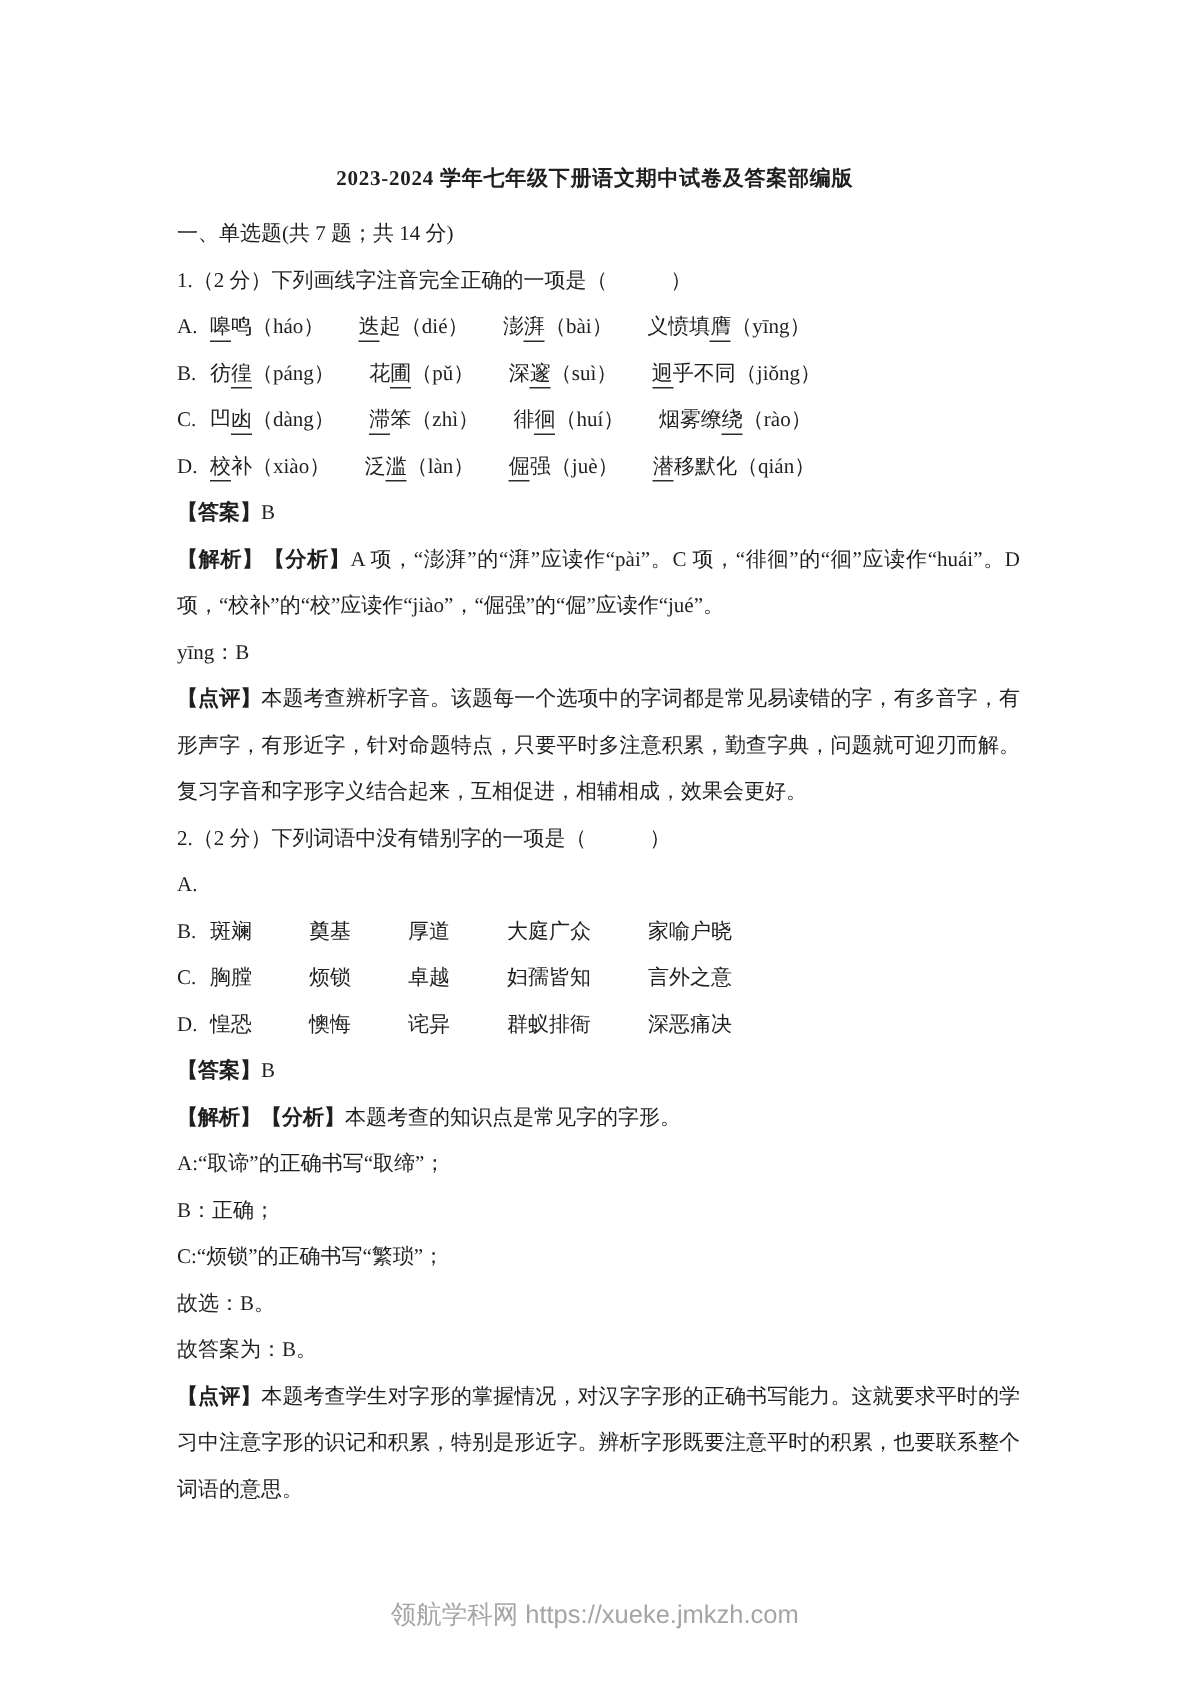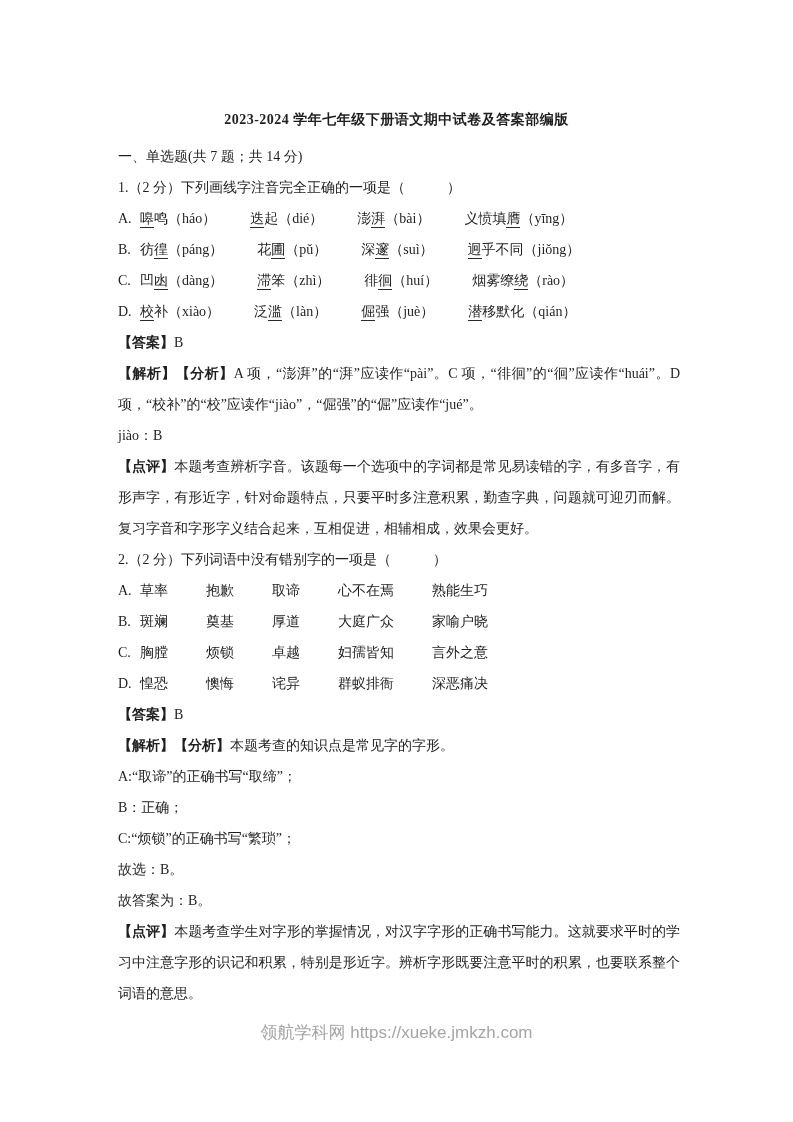--- a/index.html
+++ b/index.html
@@ -13,27 +13,27 @@
     margin:0;padding:103px 60px 0 60px;
     text-align:center;font-size:14px;font-weight:bold;line-height:34px;
     letter-spacing:0.5px;
   }
   .content{margin:4px 113px 0 118px;width:562px;font-size:14px;}
   .heading{line-height:31px;}
   .stem{margin:0;line-height:31px;white-space:pre-wrap;}
   .opt-row{display:flex;align-items:baseline;line-height:31px;white-space:nowrap;}
   .opt-label{flex:none;width:22px;}
   .words{display:inline-flex;}
-  .words.pinyin-words{gap:34px;}
+  .words.pinyin-words{gap:23px;}
   .words.plain-words{gap:38px;}
   .u{border-bottom:1.5px solid #2a2a2a;padding-bottom:1px;}
   .para{margin:0;line-height:31px;text-align:justify;white-space:pre-wrap;}
   b.tag{font-weight:bold;}
   .footer{
-    position:absolute;left:0;top:1020px;width:793px;
+    position:absolute;left:0;top:1064px;width:793px;
     text-align:center;color:#a5a5a5;font-size:17px;line-height:26px;
     font-family:"Liberation Sans","DejaVu Sans",sans-serif;
   }
 </style>
 </head>
 <body>
 
 <div class="page">
   <h1 class="title">2023-2024 学年七年级下册语文期中试卷及答案部编版</h1>
   <div class="content">
@@ -71,32 +71,25 @@
           <span class="opt-label">D.</span>
           <span class="words pinyin-words">
             <span class="word"><span class="u">校</span>补<span>（xiào）</span></span>
             <span class="word">泛<span class="u">滥</span><span>（làn）</span></span>
             <span class="word"><span class="u">倔</span>强<span>（juè）</span></span>
             <span class="word"><span class="u">潜</span>移默化<span>（qián）</span></span>
           </span>
         </div>
         <p class="para"><b class="tag">【答案】</b>B</p>
         <p class="para"><b class="tag">【解析】</b><b class="tag">【分析】</b>A 项，“澎湃”的“湃”应读作“pài”。C 项，“徘徊”的“徊”应读作“huái”。D 项，“校补”的“校”应读作“jiào”，“倔强”的“倔”应读作“jué”。</p>
-        <p class="para">jiào：B</p>
+        <p class="para">yīng：B</p>
         <p class="para"><b class="tag">【点评】</b>本题考查辨析字音。该题每一个选项中的字词都是常见易读错的字，有多音字，有形声字，有形近字，针对命题特点，只要平时多注意积累，勤查字典，问题就可迎刃而解。复习字音和字形字义结合起来，互相促进，相辅相成，效果会更好。</p>
         <p class="stem">2.（2 分）下列词语中没有错别字的一项是（　　　）</p>
         <div class="opt-row">
           <span class="opt-label">A.</span>
-          <span class="words plain-words">
-            <span class="word">草率</span>
-            <span class="word">抱歉</span>
-            <span class="word">取谛</span>
-            <span class="word">心不在焉</span>
-            <span class="word">熟能生巧</span>
-          </span>
         </div>
         <div class="opt-row">
           <span class="opt-label">B.</span>
           <span class="words plain-words">
             <span class="word">斑斓</span>
             <span class="word">奠基</span>
             <span class="word">厚道</span>
             <span class="word">大庭广众</span>
             <span class="word">家喻户晓</span>
           </span>

